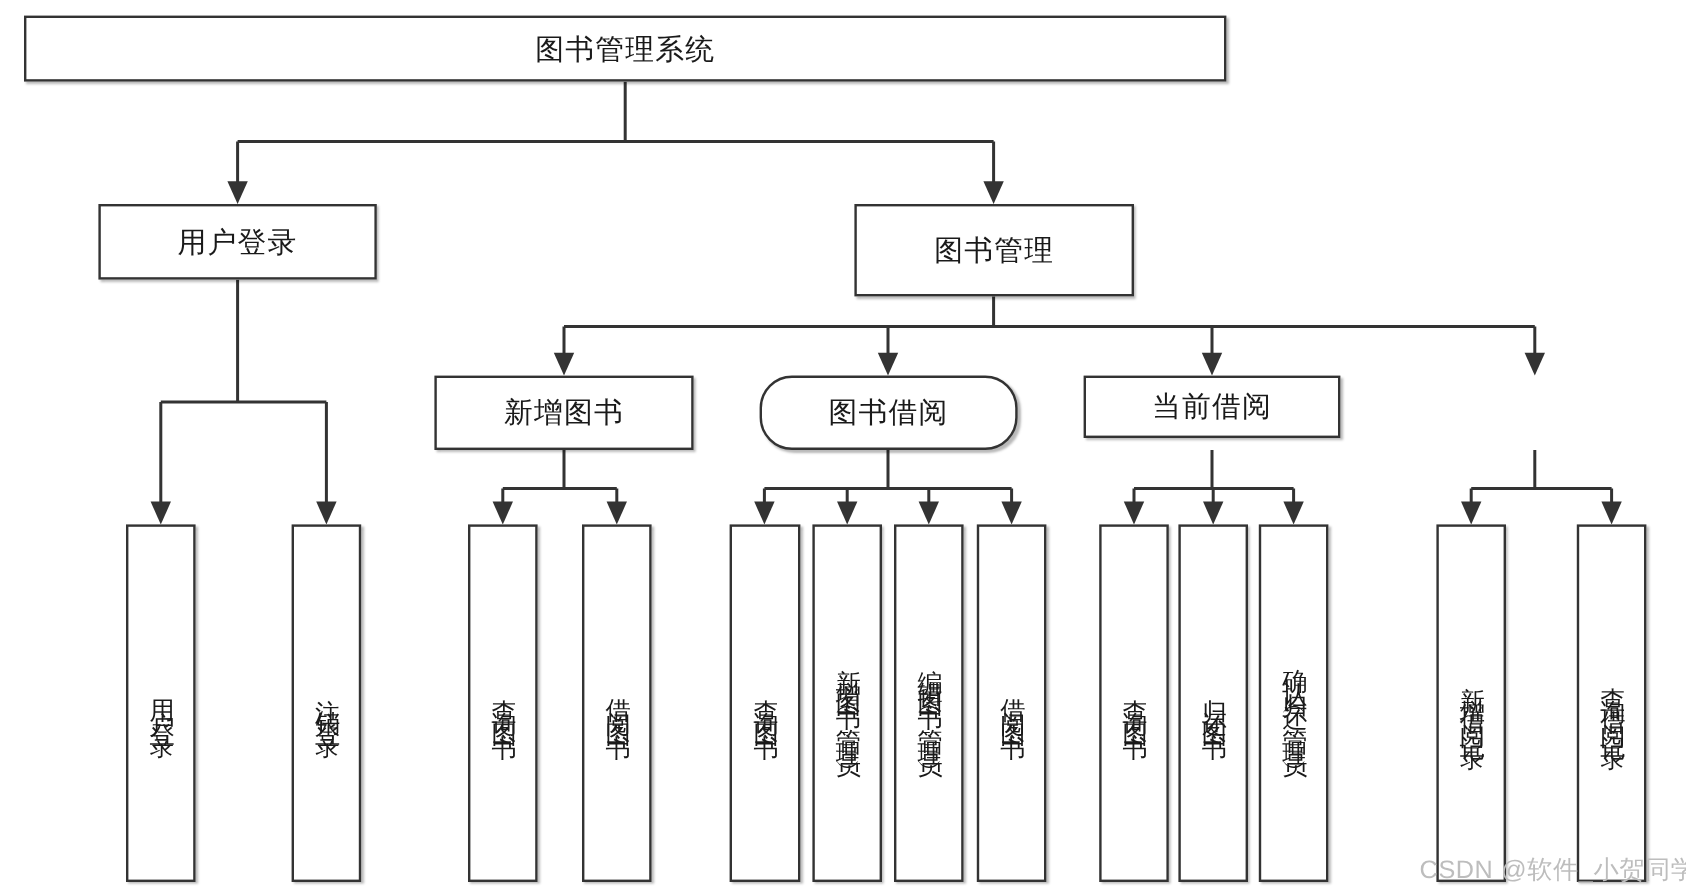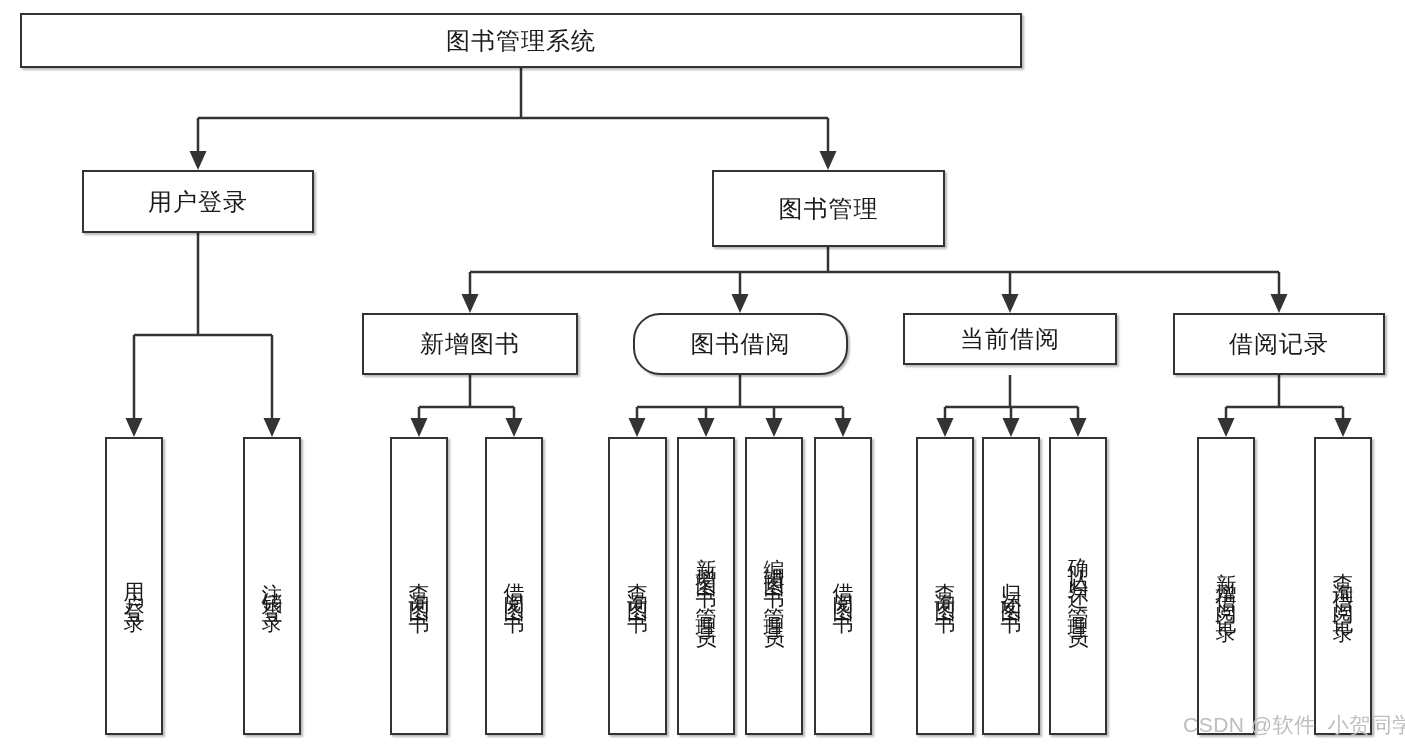--- a/index.html
+++ b/index.html
@@ -100,23 +100,20 @@
 
   <div class="box" style="left:362px; top:313px; width:216px; height:62px;">
     <span>新增图书</span>
   </div>
   <div class="box" style="left:633px; top:313px; width:215px; height:62px;border-radius:27px;">
     <span>图书借阅</span>
   </div>
   <div class="box" style="left:903px; top:313px; width:214px; height:52px;">
     <span>当前借阅</span>
   </div>
-  <div class="box" style="left:1173px; top:313px; width:212px; height:62px;">
-    <span>借阅记录</span>
-  </div>
 
   <div class="box v" style="left:105px; top:437px; width:58px; height:298px;">
     <span>用户登录</span>
   </div>
   <div class="box v" style="left:243px; top:437px; width:58px; height:298px;">
     <span>注销登录</span>
   </div>
 
   <div class="box v" style="left:390px; top:437px; width:58px; height:298px;">
     <span>查询图书</span>

